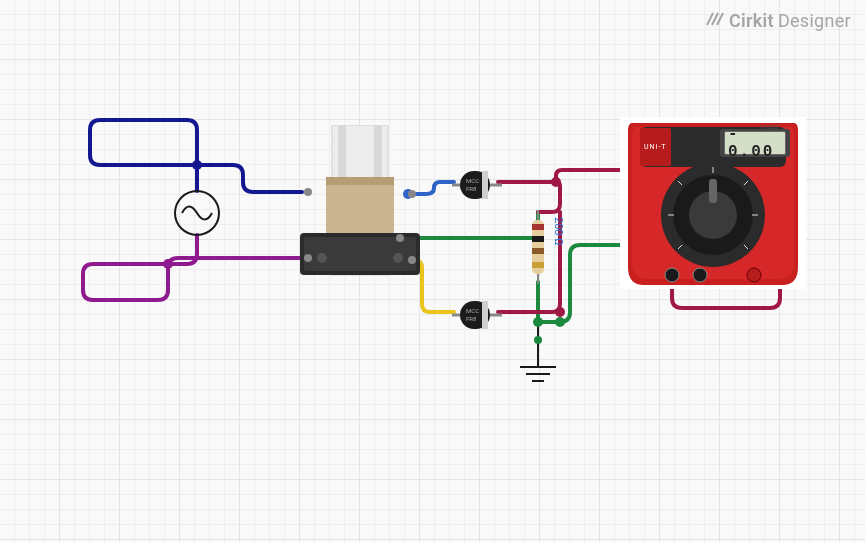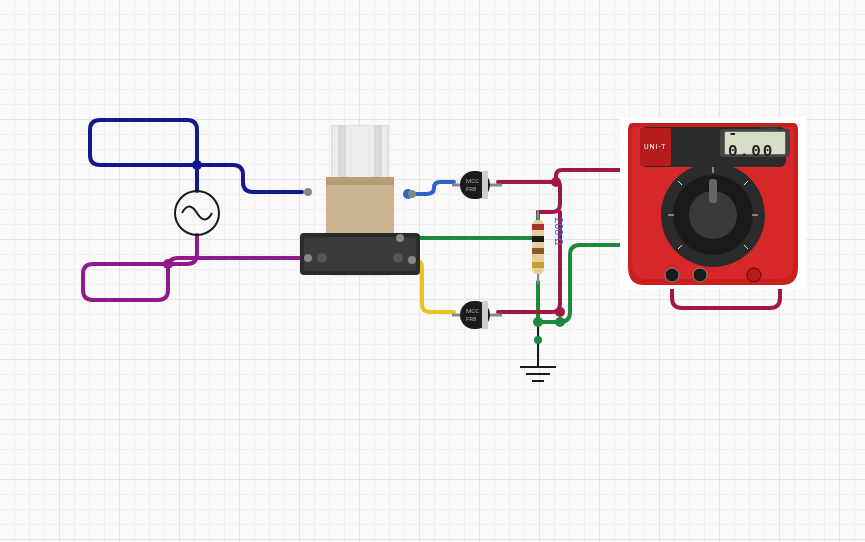--- a/index.html
+++ b/index.html
@@ -138,20 +138,31 @@
     top:6px;
     font-size:6px;
     color:#555;
   }
 </style>
 </head>
 <body>
 
 <div id="canvas">
 
+  <div id="watermark">
+    <span style="font-style:italic;">
+      <svg width="20" height="16" viewBox="0 0 20 16">
+        <line x1="2" y1="14" x2="8" y2="2" stroke="#a5a5a5" stroke-width="2"></line>
+        <line x1="7" y1="14" x2="13" y2="2" stroke="#a5a5a5" stroke-width="2"></line>
+        <line x1="12" y1="14" x2="18" y2="2" stroke="#a5a5a5" stroke-width="2"></line>
+      </svg>
+    </span>
+    <span>Cirkit</span>
+    <span class="light">Designer</span>
+  </div>
 
   <svg class="overlay">
 
     <path d="M197 191 L197 130 Q197 120 187 120 L100 120 Q90 120 90 130 L90 155 Q90 165 100 165 L190 165 Q200 165 200 165 L233 165 Q243 165 243 175 L243 182 Q243 192 253 192 L302 192" stroke="#131891" stroke-width="4" fill="none" stroke-linecap="round"></path>
     <circle cx="197" cy="165" r="5" fill="#131891"></circle>
 
     <path d="M197 235 L197 254 Q197 264 187 264 L93 264 Q83 264 83 274 L83 290 Q83 300 93 300 L158 300 Q168 300 168 290 L168 268 Q168 258 178 258 L302 258" stroke="#8e1a8e" stroke-width="4" fill="none" stroke-linecap="round"></path>
     <circle cx="168" cy="264" r="5" fill="#8e1a8e"></circle>
 
     <path d="M408 194 L426 194 Q434 194 434 188 L434 188 Q434 182 440 182 L454 182" stroke="#2e64c8" stroke-width="4" fill="none" stroke-linecap="round"></path>

